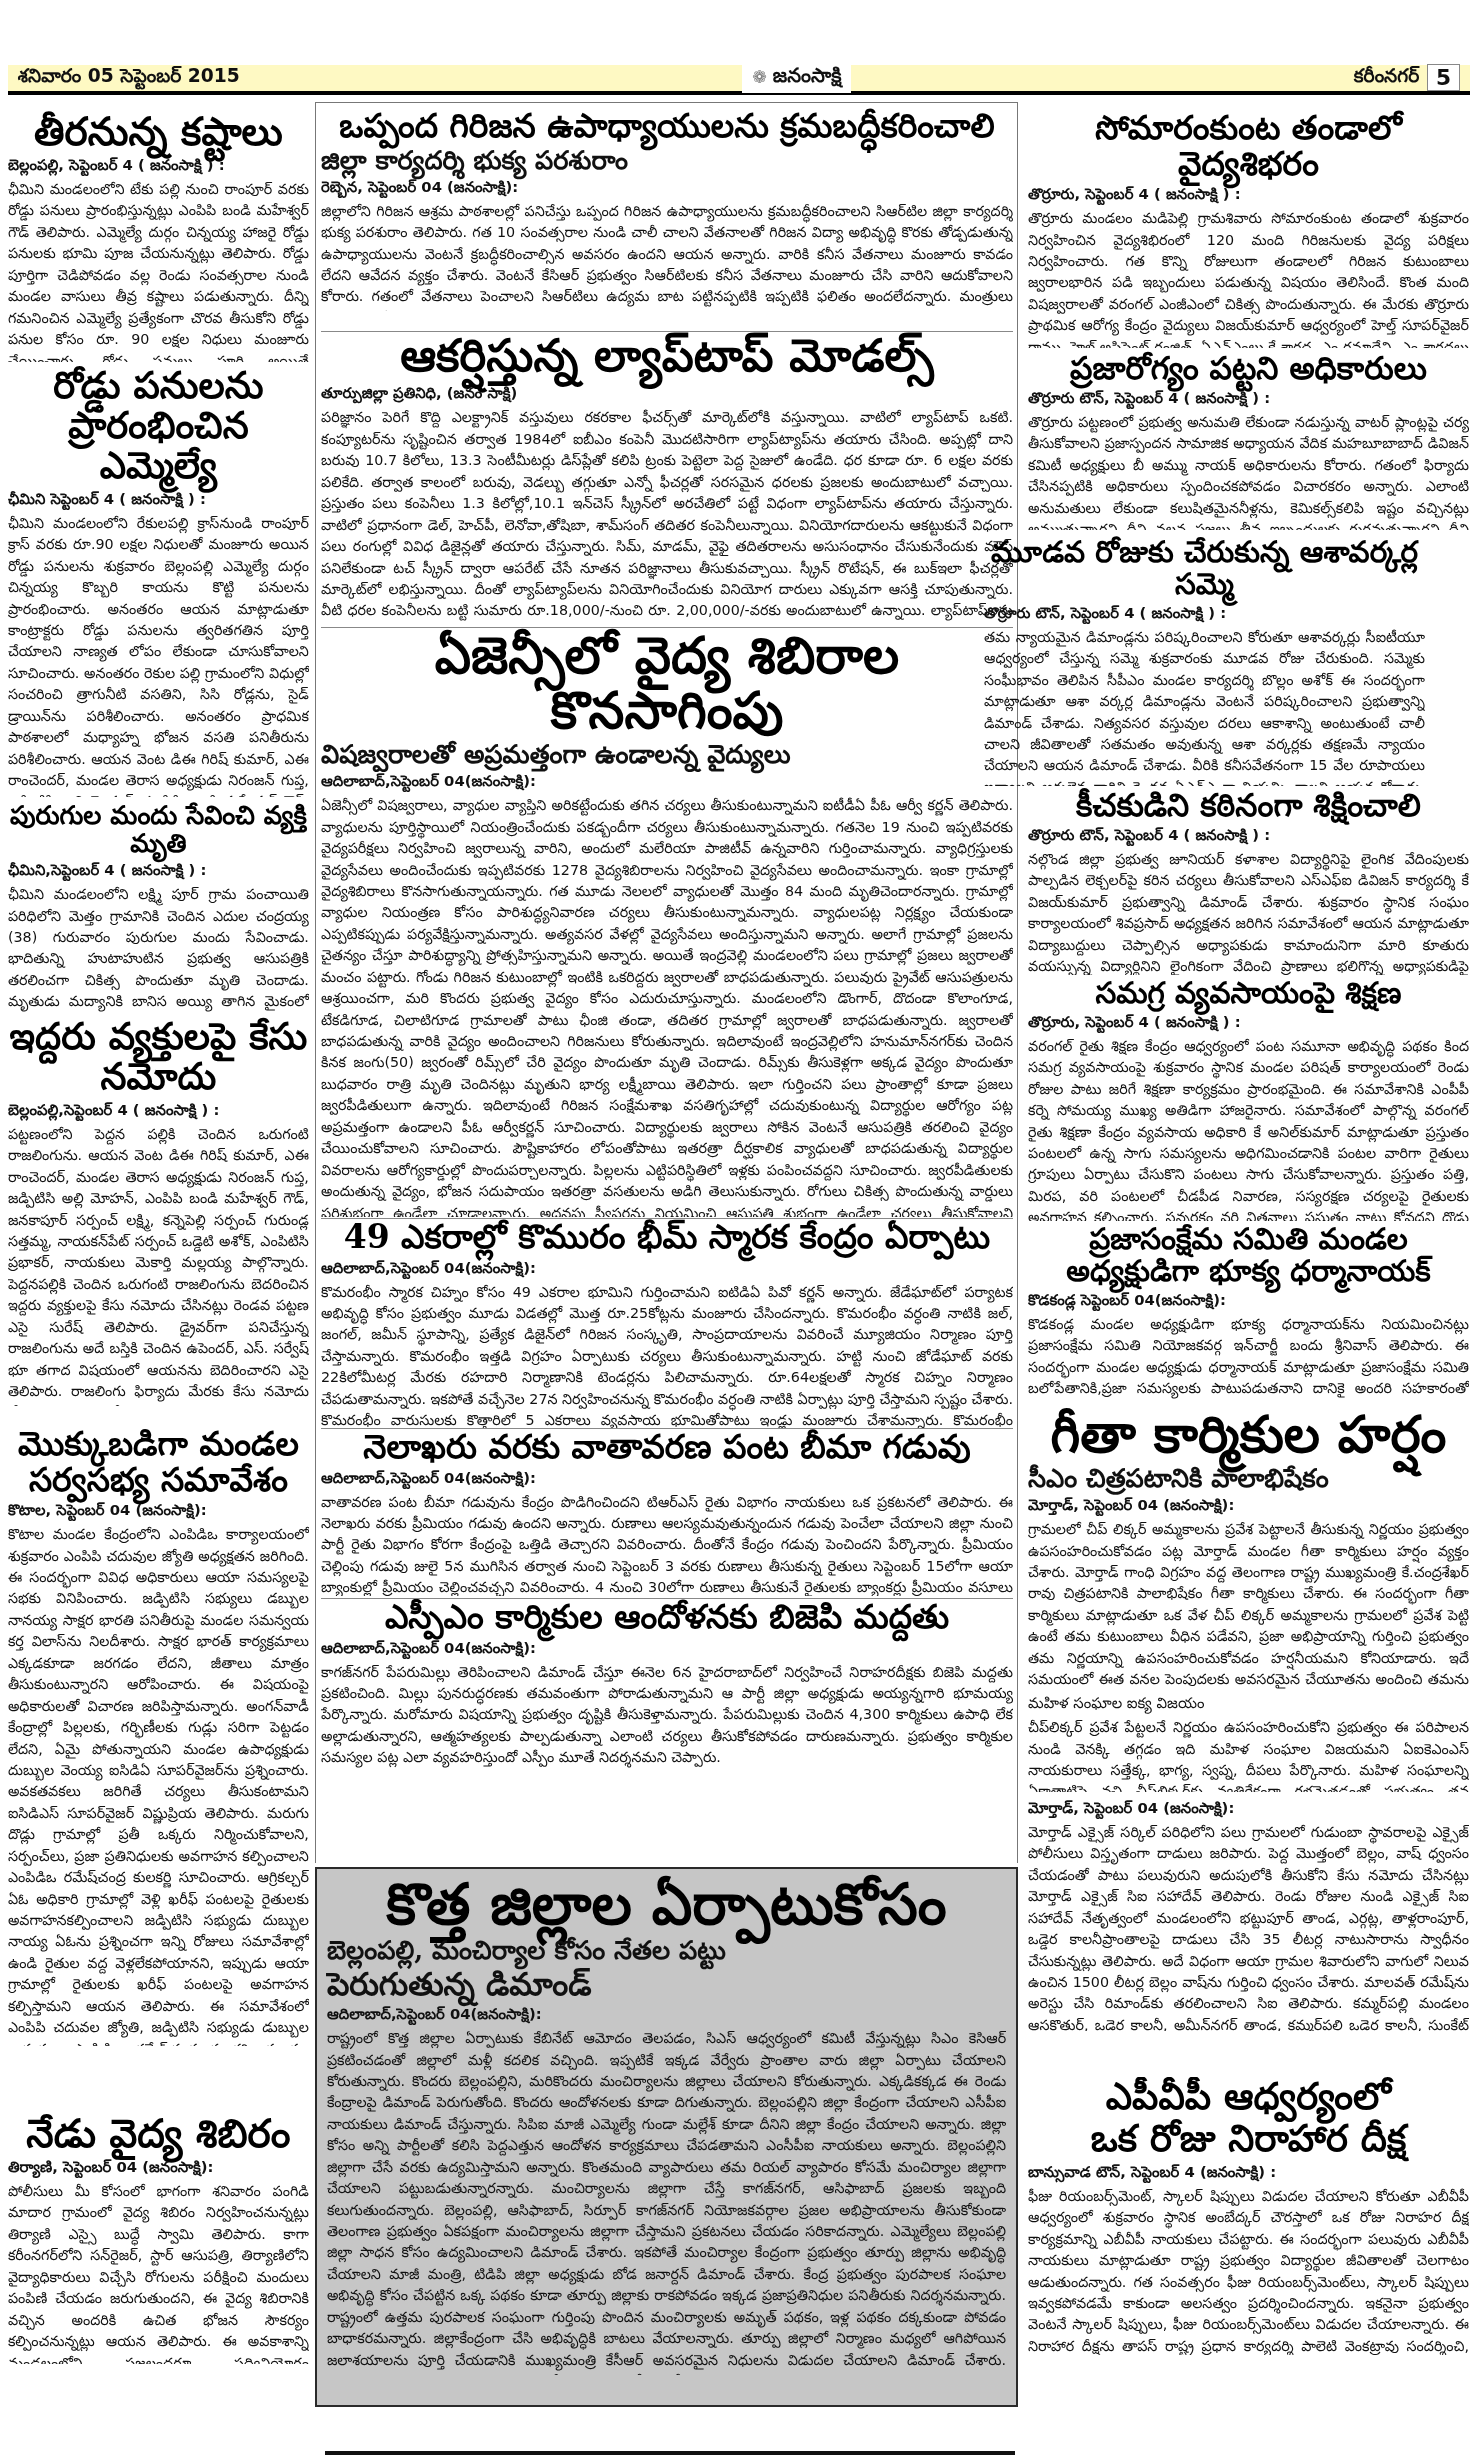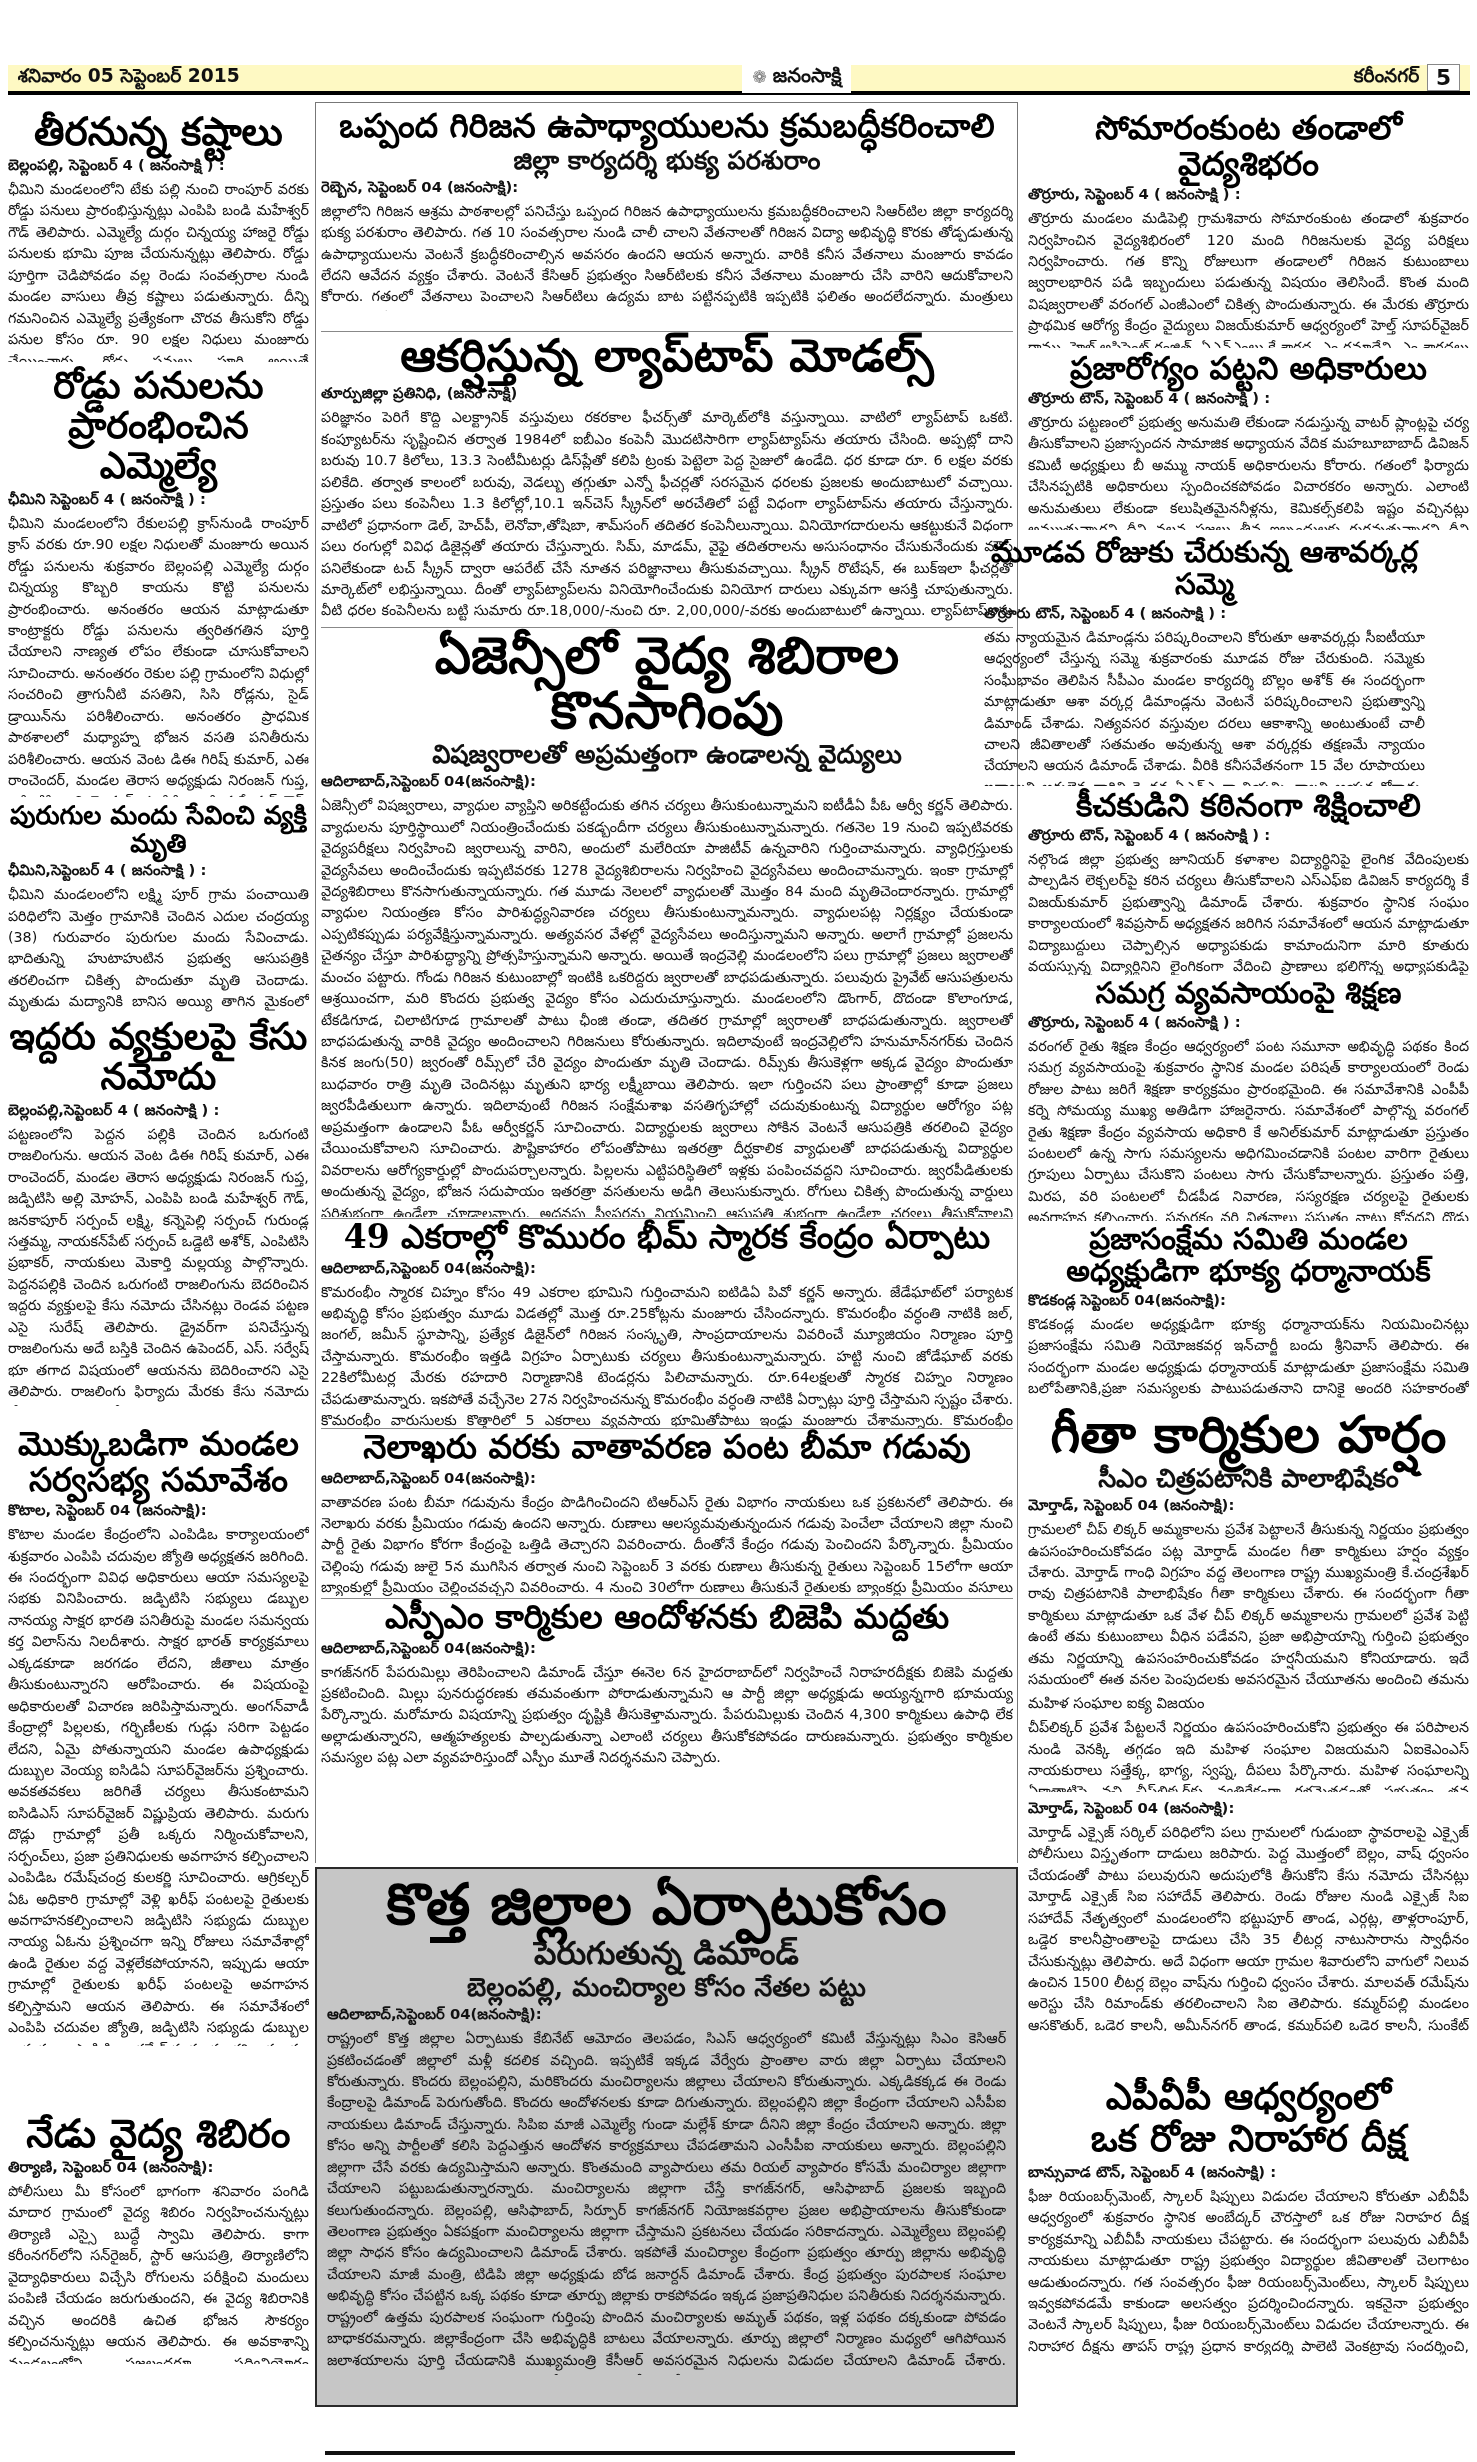--- a/index.html
+++ b/index.html
@@ -11,21 +11,21 @@
   .masthead{background:#fff;padding:1px 9.9px;display:flex;align-items:center;gap:5.9px;font-weight:bold;font-size:19.7px;}
   .mast-icon{color:#7a7a7a;font-size:17.7px;line-height:1;}
   .hdr-right{display:flex;align-items:center;gap:7.9px;font-weight:bold;font-size:18.7px;}
   .pageno{background:#fff;border:1px solid #888;padding:0 7.9px;font-size:21.7px;font-weight:bold;}
   
   .article{position:absolute;overflow:hidden;}
   .hl{margin:0 0 2px 0;text-align:center;font-family:"DejaVu Serif",serif;font-weight:bold;color:#000;line-height:1.08;}
   .hl.s26{font-size:25.6px;} .hl.s30{font-size:29.6px;} .hl.s32{font-size:31.5px;}
   .hl.s34{font-size:33px;} .hl.s36{font-size:37px;} .hl.s38{font-size:37px;}
   .hl.s40{font-size:39px;} .hl.s46{font-size:45px;} .hl.s52{font-size:51px;}
-  .sub{margin:2px 0 2px 0;text-align:center;font-family:"DejaVu Serif",serif;font-weight:bold;font-size:25.6px;line-height:1.1;}
+  .sub{margin:2px 0 2px 0;font-family:"DejaVu Serif",serif;font-weight:bold;font-size:25.6px;line-height:1.1;}
   .sub.s32{font-size:31.5px;}
   .dl{margin:3.9px 0 2px 0;font-weight:bold;font-size:14.8px;text-align:left;}
   .body{margin:0;font-size:14.3px;line-height:1.5;text-align:justify;overflow:hidden;}
   .inhead{margin:2px 0;font-weight:normal;font-size:14.8px;}
   
   #la1{left:7.9px;top:110px;width:301px;height:254px;}
   #la2{left:7.9px;top:366px;width:301px;height:431px;}
   #la3{left:7.9px;top:802px;width:301px;height:211px;}
   #la4{left:7.9px;top:1017px;width:301px;height:406px;}
   #la5{left:7.9px;top:1426px;width:301px;height:682px;}
@@ -130,22 +130,22 @@
     <p class="dl">ఆదిలాబాద్,సెప్టెంబర్ 04(జనంసాక్షి):</p>
     <p class="body" style="height:108px">వాతావరణ పంట బీమా గడువును కేంద్రం పొడిగించిందని టిఆర్‌ఎస్ రైతు విభాగం నాయకులు ఒక ప్రకటనలో తెలిపారు. ఈ నెలాఖరు వరకు ప్రీమియం గడువు ఉందని అన్నారు. రుణాలు ఆలస్యమవుతున్నందున గడువు పెంచేలా చేయాలని జిల్లా నుంచి పార్టీ రైతు విభాగం కోరగా కేంద్రంపై ఒత్తిడి తెచ్చారని వివరించారు. దీంతోనే కేంద్రం గడువు పెంచిందని పేర్కొన్నారు. ప్రీమియం చెల్లింపు గడువు జులై 5న ముగిసిన తర్వాత నుంచి సెప్టెంబర్ 3 వరకు రుణాలు తీసుకున్న రైతులు సెప్టెంబర్ 15లోగా ఆయా బ్యాంకుల్లో ప్రీమియం చెల్లించవచ్చని వివరించారు. 4 నుంచి 30లోగా రుణాలు తీసుకునే రైతులకు బ్యాంకర్లు ప్రీమియం వసూలు చేస్తారని తెలిపారు. నెలాఖరువరకు ఉన్న గడువును రైతులు సద్వినియోగం చేసుకోవాలని కోరారు.</p>
   </div>
   <div class="article" id="ca6">
     <h2 class="hl s34">ఎస్పీఎం కార్మికుల ఆందోళనకు బిజెపి మద్దతు</h2>
     <p class="dl">ఆదిలాబాద్,సెప్టెంబర్ 04(జనంసాక్షి):</p>
     <p class="body" style="height:203px">కాగజ్‌నగర్ పేపరుమిల్లు తెరిపించాలని డిమాండ్ చేస్తూ ఈనెల 6న హైదరాబాద్‌లో నిర్వహించే నిరాహరదీక్షకు బిజెపి మద్దతు ప్రకటించింది. మిల్లు పునరుద్ధరణకు తమవంతుగా పోరాడుతున్నామని ఆ పార్టీ జిల్లా అధ్యక్షుడు అయ్యన్నగారి భూమయ్య పేర్కొన్నారు. మరోమారు విషయాన్ని ప్రభుత్వం దృష్టికి తీసుకెళ్తామన్నారు. పేపరుమిల్లుకు చెందిన 4,300 కార్మికులు ఉపాధి లేక అల్లాడుతున్నారని, ఆత్మహత్యలకు పాల్పడుతున్నా ఎలాంటి చర్యలు తీసుకోకపోవడం దారుణమన్నారు. ప్రభుత్వం కార్మికుల సమస్యల పట్ల ఎలా వ్యవహరిస్తుందో ఎస్పీం మూతే నిదర్శనమని చెప్పారు.</p>
   </div>
   <div class="article" id="ca7">
     <h2 class="hl">కొత్త జిల్లాల ఏర్పాటుకోసం</h2>
+    <div class="sub">బెల్లంపల్లి, మంచిర్యాల కోసం నేతల పట్టు</div>
     <div class="sub s32">పెరుగుతున్న డిమాండ్</div>
-    <div class="sub">బెల్లంపల్లి, మంచిర్యాల కోసం నేతల పట్టు</div>
     <p class="dl">ఆదిలాబాద్,సెప్టెంబర్ 04(జనంసాక్షి):</p>
     <p class="body" style="height:347px">రాష్ట్రంలో కొత్త జిల్లాల ఏర్పాటుకు కేబినేట్ ఆమోదం తెలపడం, సిఎస్ ఆధ్వర్యంలో కమిటీ వేస్తున్నట్లు సిఎం కెసిఆర్ ప్రకటించడంతో జిల్లాలో మళ్లీ కదలిక వచ్చింది. ఇప్పటికే ఇక్కడ వేర్వేరు ప్రాంతాల వారు జిల్లా ఏర్పాటు చేయాలని కోరుతున్నారు. కొందరు బెల్లంపల్లిని, మరికొందరు మంచిర్యాలను జిల్లాలు చేయాలని కోరుతున్నారు. ఎక్కడికక్కడ ఈ రెండు కేంద్రాలపై డిమాండ్ పెరుగుతోంది. కొందరు ఆందోళనలకు కూడా దిగుతున్నారు. బెల్లంపల్లిని జిల్లా కేంద్రంగా చేయాలని ఎసీపీఐ నాయకులు డిమాండ్ చేస్తున్నారు. సిపిఐ మాజీ ఎమ్మెల్యే గుండా మల్లేశ్ కూడా దీనిని జిల్లా కేంద్రం చేయాలని అన్నారు. జిల్లా కోసం అన్ని పార్టీలతో కలిసి పెద్దఎత్తున ఆందోళన కార్యక్రమాలు చేపడతామని ఎంసీపీఐ నాయకులు అన్నారు. బెల్లంపల్లిని జిల్లాగా చేసే వరకు ఉద్యమిస్తామని అన్నారు. కొంతమంది వ్యాపారులు తమ రియల్ వ్యాపారం కోసమే మంచిర్యాల జిల్లాగా చేయాలని పట్టుబడుతున్నారన్నారు. మంచిర్యాలను జిల్లాగా చేస్తే కాగజ్‌నగర్, ఆసిఫాబాద్ ప్రజలకు ఇబ్బంది కలుగుతుందన్నారు. బెల్లంపల్లి, ఆసిఫాబాద్, సిర్పూర్ కాగజ్‌నగర్ నియోజకవర్గాల ప్రజల అభిప్రాయాలను తీసుకోకుండా తెలంగాణ ప్రభుత్వం ఏకపక్షంగా మంచిర్యాలను జిల్లాగా చేస్తామని ప్రకటనలు చేయడం సరికాదన్నారు. ఎమ్మెల్యేలు బెల్లంపల్లి జిల్లా సాధన కోసం ఉద్యమించాలని డిమాండ్ చేశారు. ఇకపోతే మంచిర్యాల కేంద్రంగా ప్రభుత్వం తూర్పు జిల్లాను అభివృద్ధి చేయాలని మాజీ మంత్రి, టిడిపి జిల్లా అధ్యక్షుడు బోడ జనార్దన్ డిమాండ్ చేశారు. కేంద్ర ప్రభుత్వం పురపాలక సంఘాల అభివృద్ధి కోసం చేపట్టిన ఒక్క పథకం కూడా తూర్పు జిల్లాకు రాకపోవడం ఇక్కడ ప్రజాప్రతినిధుల పనితీరుకు నిదర్శనమన్నారు. రాష్ట్రంలో ఉత్తమ పురపాలక సంఘంగా గుర్తింపు పొందిన మంచిర్యాలకు అమృత్ పథకం, ఇళ్ల పథకం దక్కకుండా పోవడం బాధాకరమన్నారు. జిల్లాకేంద్రంగా చేసి అభివృద్ధికి బాటలు వేయాలన్నారు. తూర్పు జిల్లాలో నిర్మాణం మధ్యలో ఆగిపోయిన జలాశయాలను పూర్తి చేయడానికి ముఖ్యమంత్రి కేసీఆర్ అవసరమైన నిధులను విడుదల చేయాలని డిమాండ్ చేశారు. జలాశయాలకు కాలువల నిర్మాణం పూర్తి చేయకపోవడంతో సాగునీరు అందక అవి నిరుపయోగంగా మారాయన్నారు. ఎల్లింపల్లి జలాశయం నిర్మాణం పూర్తయినా, జిల్లాకు ప్రయోజనం లేదన్నారు. ప్రాణహిత-చెవెళ్ల జలాశయ ఆకృతి మార్పు పేరుతో వేల కోట్ల నిధులు వృధా చేస్తున్నారని ఆయన ప్రభుత్వపై మండిపడ్డారు. ముఖ్యమంత్రి కేసీఆర్ ఎన్నికల మేనిఫెస్టోలో పెట్టిన హామీలను నేరవేర్చకుండా నిర్లక్ష్యం చేస్తున్నారని ధ్వజమెత్తారు. కోల్‌బెల్ట్ ప్రాంతాల్లో పారిశామిక కారిడార్ ఏర్పాటు చేస్తామన్న హామీ కాగితాలకే పరిమితమైందన్నారు. అలాగే జిల్లా కేంద్రం ఏర్పాటుపై స్పష్టత ఇవ్వాలన్నారు.</p>
   </div>
 
   <div class="article" id="ra1">
     <h2 class="hl s34">సోమారంకుంట తండాలో వైద్యశిభరం</h2>
     <p class="dl">తొర్రూరు, సెప్టెంబర్ 4 ( జనంసాక్షి ) :</p>
     <p class="body" style="height:167px">తొర్రూరు మండలం మడిపెల్లి గ్రామశివారు సోమారంకుంట తండాలో శుక్రవారం నిర్వహించిన వైద్యశిభిరంలో 120 మంది గిరిజనులకు వైద్య పరిక్షలు నిర్వహించారు. గత కొన్ని రోజులుగా తండాలలో గిరిజన కుటుంబాలు జ్వరాలభారిన పడి ఇబ్బందులు పడుతున్న విషయం తెలిసిందే. కొంత మంది విషజ్వరాలతో వరంగల్ ఎంజీఎంలో చికిత్స పొందుతున్నారు. ఈ మేరకు తొర్రూరు ప్రాథమిక ఆరోగ్య కేంద్రం వైద్యులు విజయ్‌కుమార్ ఆధ్వర్యంలో హెల్త్ సూపర్‌వైజర్ రాము, హెల్త్ అసిస్టెంట్ రంజిత్, ఏఎన్‌ఎంలు కే శారద, ఎం రమాదేవి, ఎం శారదలు వైద్య శిభిరంలో పాల్గొని ప్రజలకు వైద్యం అందజేశారు. ఈ వైద్య శిభిరంలో సర్పంచ్ గడిల మాదవినాయిలు, టీఆర్‌ఎస్ మండల కార్యనిర్వహక కార్యదర్శి భానోత్ కిషన్‌నాయక్, గ్రామ పార్టీ అధ్యక్షులు టీ విద్యాసాగర్, భానోత్ వెంకన్న, భానోత్ కిషన్, భానోత్ మోతీరాం, తదితరులు పాల్గొన్నారు.</p>
   </div>
   <div class="article" id="ra2">

